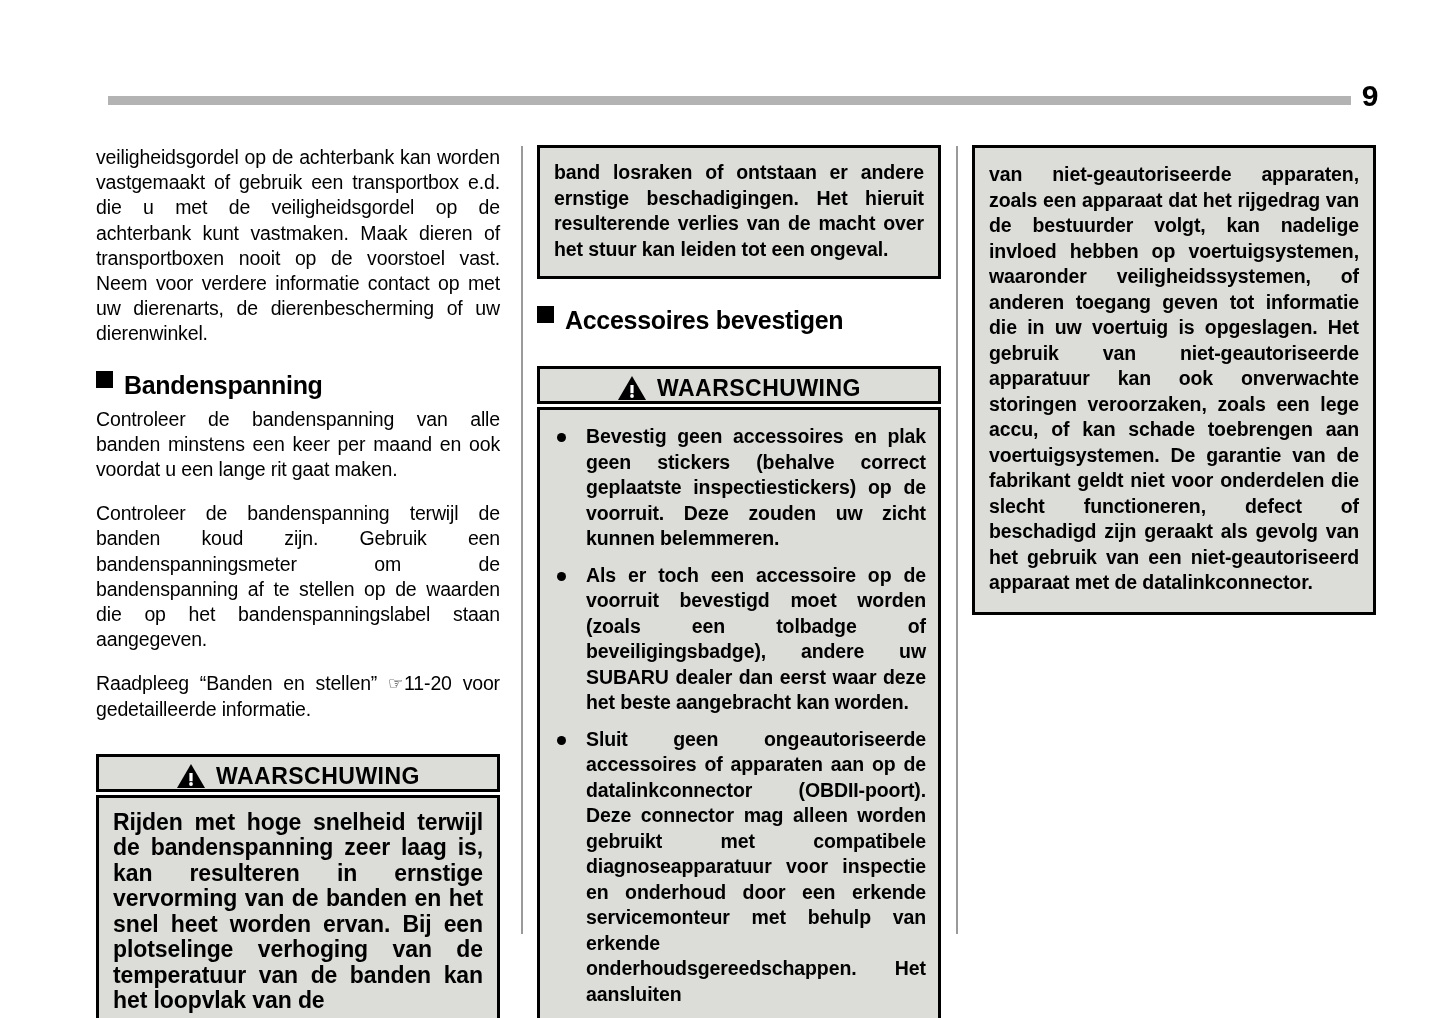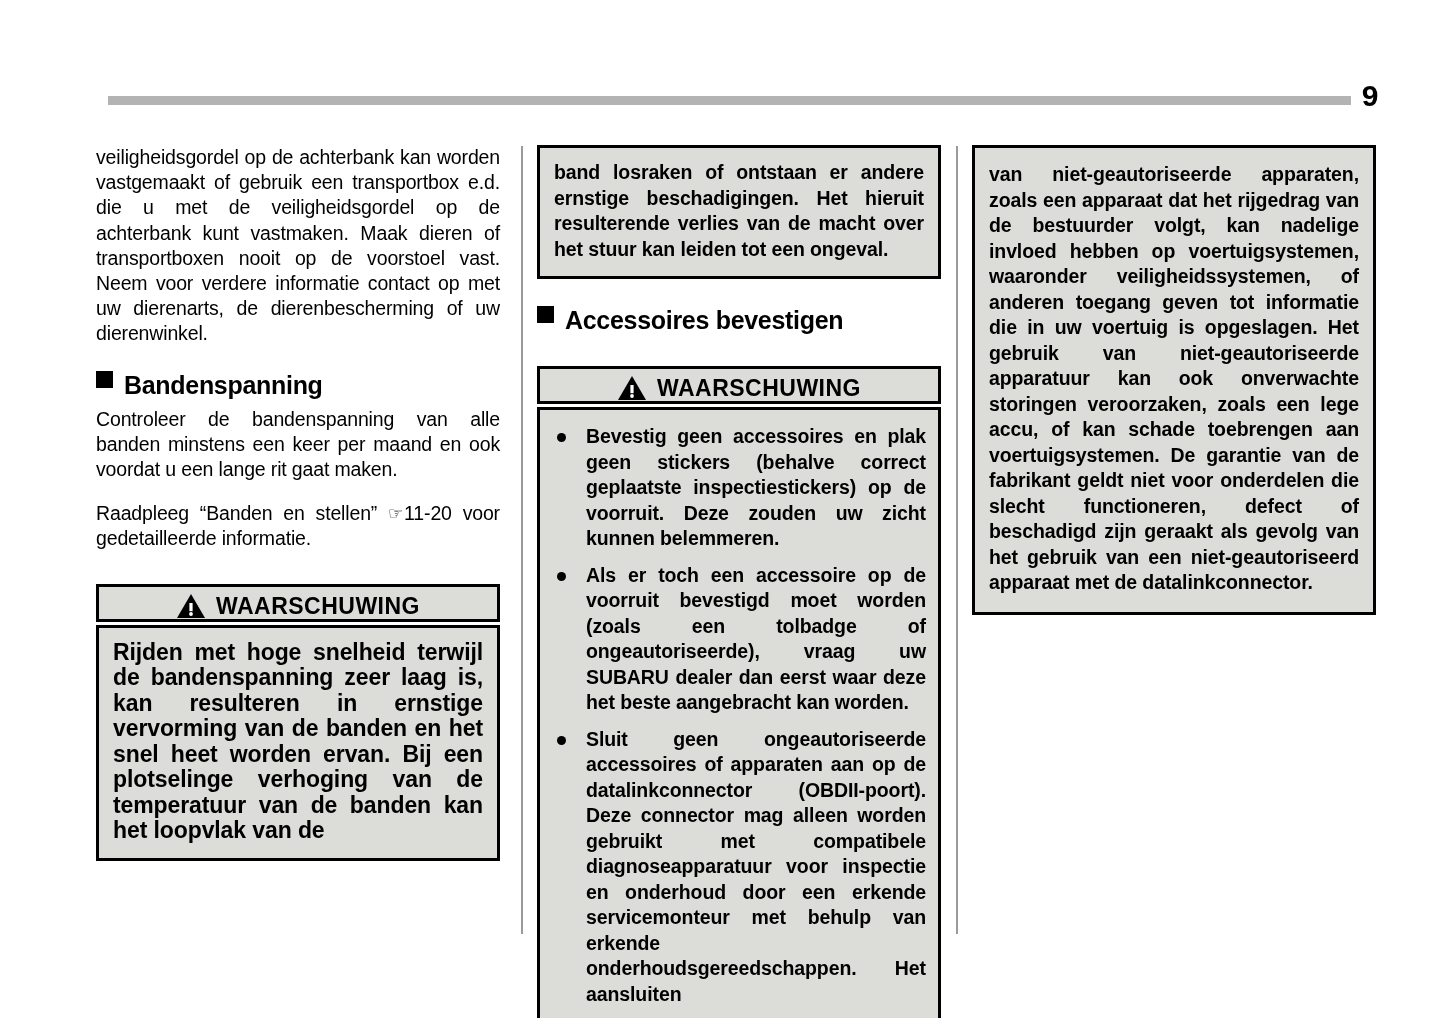--- a/index.html
+++ b/index.html
@@ -206,20 +206,21 @@
   <div class="col col-left">
 
     <p class="body">veiligheidsgordel op de achterbank kan worden vastgemaakt of gebruik een transportbox e.d. die u met de veiligheidsgordel op de achterbank kunt vastmaken. Maak dieren of transportboxen nooit op de voorstoel vast. Neem voor verdere informatie contact op met uw dierenarts, de dierenbescherming of uw dierenwinkel.</p>
 
     <div class="section-heading">
       <span class="sq"></span>
       <span class="htext">Bandenspanning</span>
     </div>
 
     <p class="body">Controleer de bandenspanning van alle banden minstens een keer per maand en ook voordat u een lange rit gaat maken.</p>
+    <p class="body">Controleer de bandenspanning terwijl de banden koud zijn. Gebruik een bandenspanningsmeter om de bandenspanning af te stellen op de waarden die op het bandenspanningslabel staan aangegeven.</p>
 
     <p class="body" style="margin-bottom:16px;">
       <span>Raadpleeg “Banden en stellen”</span>
       <span class="xref-hand">☞</span><span>11-20</span>
       <span>voor gedetailleerde informatie.</span>
     </p>
 
     <div>
       <div class="warn-header">
         <svg class="tri" width="30" height="26" viewBox="0 0 30 26" style="width:30px;height:26px;">
@@ -257,21 +258,21 @@
         <span class="warn-title">WAARSCHUWING</span>
       </div>
       <div class="warn-body" style="padding:14px 12px 14px 10px;">
         <ul class="warn-list">
           <li>
             <span class="dot"></span>
             <span>Bevestig geen accessoires en plak geen stickers (behalve correct geplaatste inspectiestickers) op de voorruit. Deze zouden uw zicht kunnen belemmeren.</span>
           </li>
           <li>
             <span class="dot"></span>
-            <span>Als er toch een accessoire op de voorruit bevestigd moet worden (zoals een tolbadge of ongeautoriseerde), vraag uw SUBARU dealer dan eerst waar deze het beste aangebracht kan worden.</span>
+            <span>Als er toch een accessoire op de voorruit bevestigd moet worden (zoals een tolbadge of beveiligingsbadge), andere uw SUBARU dealer dan eerst waar deze het beste aangebracht kan worden.</span>
           </li>
           <li>
             <span class="dot"></span>
             <span>Sluit geen ongeautoriseerde accessoires of apparaten aan op de datalinkconnector (OBDII-poort). Deze connector mag alleen worden gebruikt met compatibele diagnoseapparatuur voor inspectie en onderhoud door een erkende servicemonteur met behulp van erkende onderhoudsgereedschappen. Het aansluiten</span>
           </li>
         </ul>
       </div>
     </div>
 
   </div>

